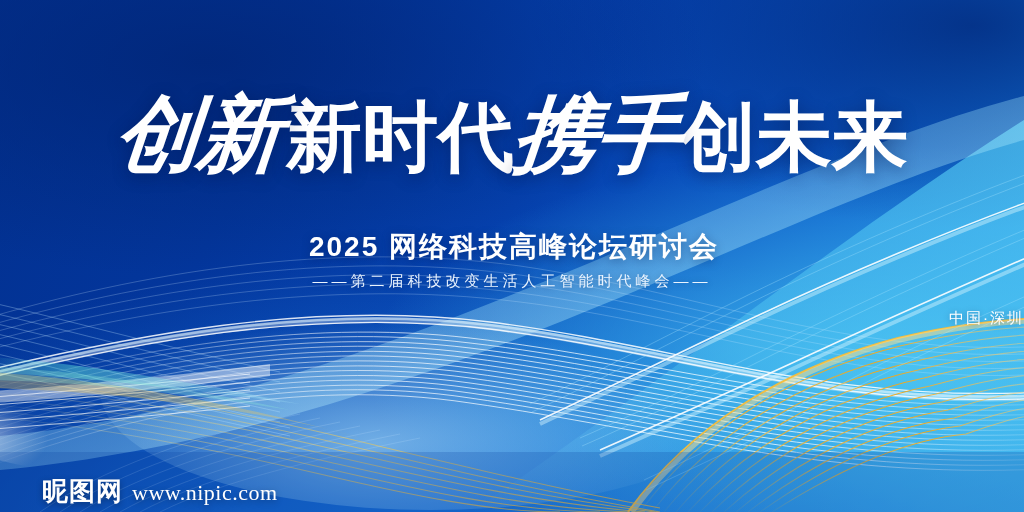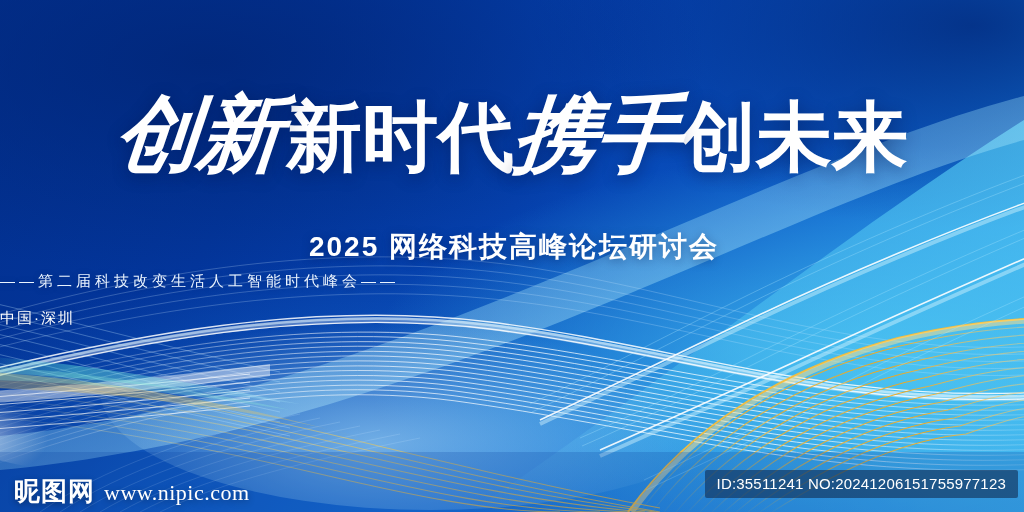--- a/index.html
+++ b/index.html
@@ -91,54 +91,57 @@
     color: #ffffff;
     font-size: 28px;
     font-weight: 600;
     letter-spacing: 2px;
     text-shadow: 0 2px 10px rgba(0,20,70,0.40);
   }
   .tagline {
     position: absolute;
     left: 0; right: 0;
     top: 272px;
+    text-align: center;
     color: #eaf4ff;
     font-size: 15px;
     font-weight: 400;
     letter-spacing: 4px;
     text-shadow: 0 1px 6px rgba(0,20,70,0.35);
   }
   .location {
     position: absolute;
     left: 0; right: 0;
     top: 309px;
-    text-align: left;
+    text-align: right;
     color: #ffffff;
     font-size: 15px;
     font-weight: 400;
     letter-spacing: 2px;
     text-shadow: 0 1px 6px rgba(0,20,70,0.35);
+    padding-left: 44px;
   }
 
   
   .watermark {
     position: absolute;
     left: 14px;
     bottom: 8px;
     display: flex;
     align-items: flex-end;
     gap: 9px;
   }
   .wm-logo {
     color: #ffffff;
     font-size: 26px;
     font-weight: 700;
     letter-spacing: 1px;
     line-height: 1;
     text-shadow: 0 2px 6px rgba(0,0,0,0.35);
+    margin-left: 28px;
   }
   .wm-url {
     color: #ffffff;
     font-size: 22px;
     font-weight: 400;
     letter-spacing: 0.5px;
     line-height: 1.05;
     text-shadow: 0 2px 6px rgba(0,0,0,0.35);
     font-family: Liberation Serif, serif;
   }
@@ -346,15 +349,14 @@
 
   <div class="subtitle">2025 网络科技高峰论坛研讨会</div>
   <div class="tagline">——第二届科技改变生活人工智能时代峰会——</div>
   <div class="location">中国·深圳</div>
 
   <div class="watermark">
     <span class="wm-logo">昵图网</span>
     <span class="wm-url">www.nipic.com</span>
   </div>
 
-  <div class="idtag">ID:35511241 NO:20241206151755977123</div>
 
 </div>
 
 </body></html>

